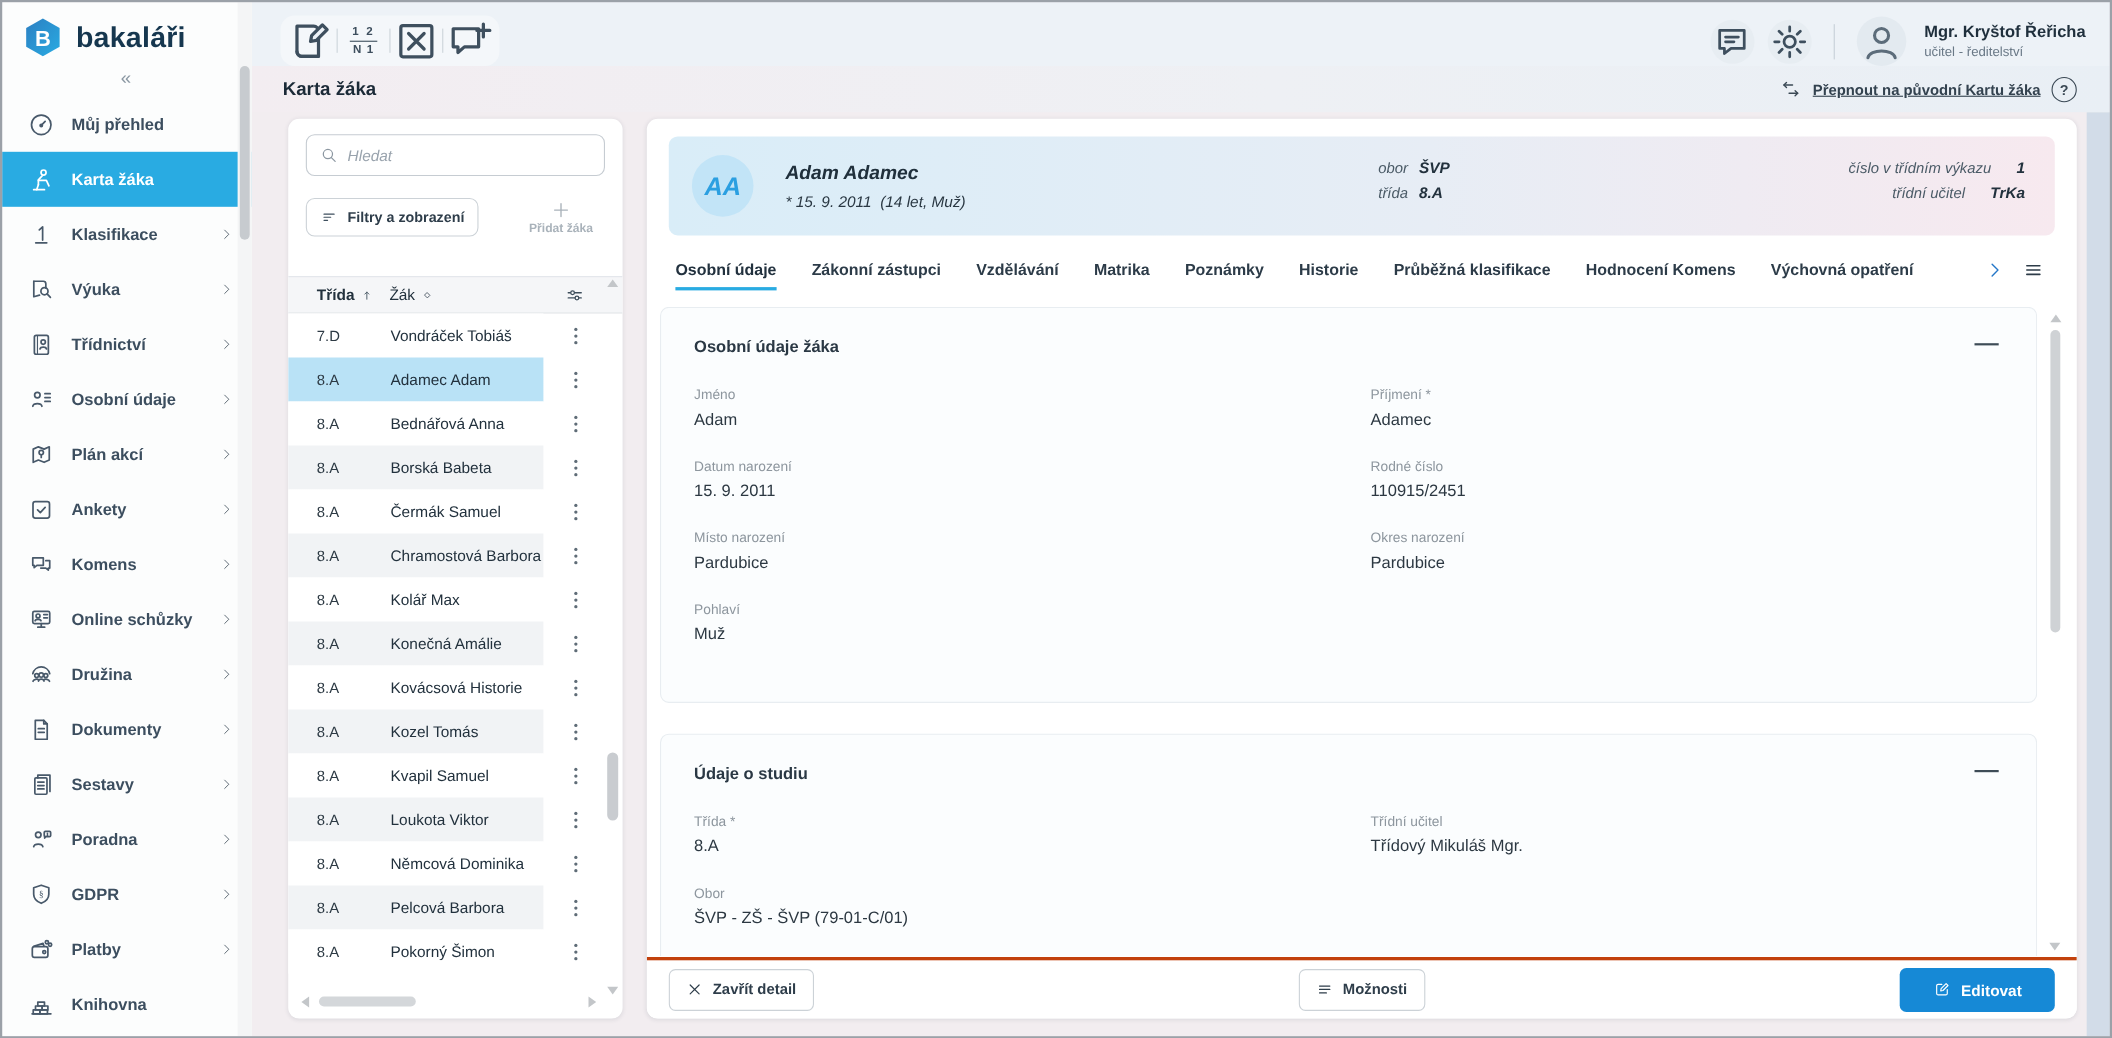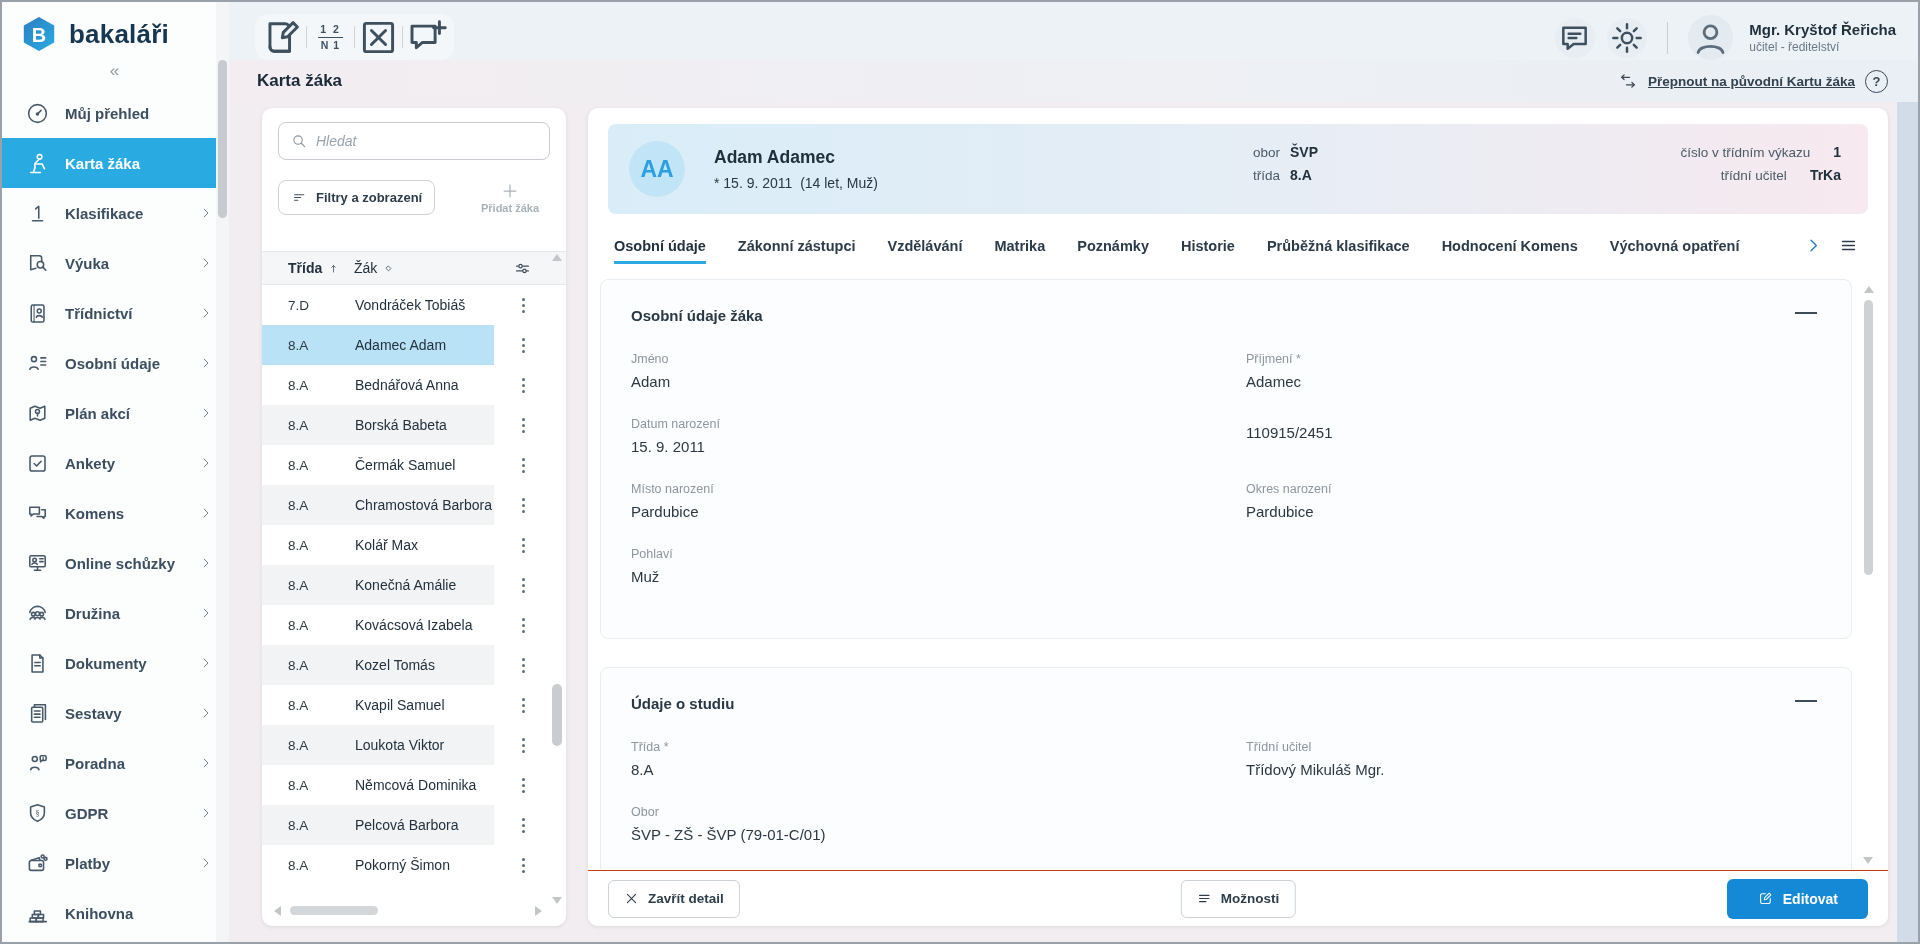--- a/index.html
+++ b/index.html
@@ -109,21 +109,21 @@
   .tri-down { width:0; height:0; border-left:5px solid transparent; border-right:5px solid transparent; border-top:7px solid #c3c6c9; margin:0 auto; position:absolute; bottom:0; left:1px; }
   .list-hscroll { position:absolute; left:12px; bottom:9px; width:268px; height:12px; }
   .tri-left { position:absolute; left:0; top:1px; width:0; height:0; border-top:5px solid transparent; border-bottom:5px solid transparent; border-right:7px solid #c3c6c9; }
   .tri-right { position:absolute; right:0; top:1px; width:0; height:0; border-top:5px solid transparent; border-bottom:5px solid transparent; border-left:7px solid #c3c6c9; }
   .list-hthumb { position:absolute; left:16px; top:1px; width:88px; height:9px; border-radius:5px; background:#d4d7da; }
 
   
   .detail-panel { position:absolute; left:359px; top:6px; width:1300px; height:818px; background:#fff;
     border-radius:10px; box-shadow:0 1px 4px rgba(30,50,70,.10); overflow:hidden; }
   .banner { margin:16px 20px 0; height:90px; border-radius:8px; position:relative;
-    background:linear-gradient(90deg,#d9edf8 0%,#e7edf5 55%,#f7e9ef 100%); display:flex; align-items:center; }
+    background:linear-gradient(90deg,#d9edf8 0%,#e7edf5 55%,#f7e9ef 100%); display:flex; align-items:center;font-style:italic; }
   .avatar-big { width:56px; height:56px; border-radius:50%; background:#c2e4f7; color:#2b9fe1;
     font-size:23px; font-weight:700; margin-left:21px; flex:none; }
   .banner-names { margin-left:29px; }
   .student-name { font-size:17.5px; font-weight:700; color:#20303c; }
   .student-birth { font-size:14px; color:#2a3843; margin-top:7px; white-space:pre; }
   .banner-mid { position:absolute; left:628px; top:20px; }
   .info-row { display:flex; gap:10px; margin-bottom:7px; align-items:baseline; }
   .info-label { min-width:44px; text-align:right; font-size:13.5px; color:#4a5a66; white-space:nowrap; }
   .info-value { font-size:14px; font-weight:700; color:#22313d; white-space:nowrap; }
   .banner-right { position:absolute; right:27px; top:20px; }
@@ -143,21 +143,21 @@
   .section-card.card-1 { height:400px; }
   .card-title { font-size:15px; font-weight:700; color:#2a3844; }
   .collapse-btn { position:absolute; right:34px; top:32px; width:22px; height:0; border-top:2px solid #3e4c57; cursor:pointer; }
   .fields { margin-top:28px; display:grid; grid-template-columns:615px 1fr; row-gap:27px; }
   .f-label { font-size:12.5px; color:#8d969e; }
   .f-value { font-size:15px; color:#2c3842; margin-top:7px; }
 
   .main-vscroll { position:absolute; right:13px; top:178px; bottom:62px; width:13px; }
   .main-vthumb { position:absolute; top:14px; left:2px; width:9px; height:275px; border-radius:5px; background:#cfd2d5; }
 
-  .detail-footer { position:absolute; left:0; right:0; bottom:0; height:56px; background:#fff; border-top:1px solid #c2410c;
+  .detail-footer { position:absolute; left:0; right:0; bottom:0; height:56px; background:#fff; border-top:3px solid #c2410c;
     display:flex; align-items:center; padding:0 20px; }
   .btn-outline { height:38px; border:1px solid #ccd2d7; border-radius:6px; background:#fff; display:flex; align-items:center;
     gap:9px; padding:0 15px; font-size:13.5px; font-weight:700; color:#2e3d4a; cursor:pointer; }
   .btn-outline .bi { width:15px; height:15px; color:#2e3d4a; }
   .btn-outline .bi svg { width:15px; height:15px; }
   .btn-options { position:absolute; left:50%; transform:translateX(-50%); }
   .btn-edit { margin-left:auto; height:40px; background:#1689d6; border:none; border-radius:6px; color:#fff; display:flex;
     align-items:center; gap:9px; padding:0 30px; font-size:14px; font-weight:700; cursor:pointer; }
   .btn-edit .bi { width:17px; height:17px; color:#fff; }
   .btn-edit .bi svg { width:17px; height:17px; }
@@ -647,21 +647,21 @@
           <span class="row-class">8.A</span>
           <span class="row-name">Konečná Amálie</span>
           <span class="kebab">
             <i></i>
             <i></i>
             <i></i>
           </span>
         </div>
         <div class="row">
           <span class="row-class">8.A</span>
-          <span class="row-name">Kovácsová Izabela</span>
+          <span class="row-name">Kovácsová Historie</span>
           <span class="kebab">
             <i></i>
             <i></i>
             <i></i>
           </span>
         </div>
         <div class="row alt">
           <span class="row-class">8.A</span>
           <span class="row-name">Kozel Tomás</span>
           <span class="kebab">
@@ -790,20 +790,21 @@
             </div>
             <div class="field">
               <div class="f-label">Příjmení *</div>
               <div class="f-value">Adamec</div>
             </div>
             <div class="field">
               <div class="f-label">Datum narození</div>
               <div class="f-value">15. 9. 2011</div>
             </div>
             <div class="field">
+              <div class="f-label">Rodné číslo</div>
               <div class="f-value">110915/2451</div>
             </div>
             <div class="field">
               <div class="f-label">Místo narození</div>
               <div class="f-value">Pardubice</div>
             </div>
             <div class="field">
               <div class="f-label">Okres narození</div>
               <div class="f-value">Pardubice</div>
             </div>

